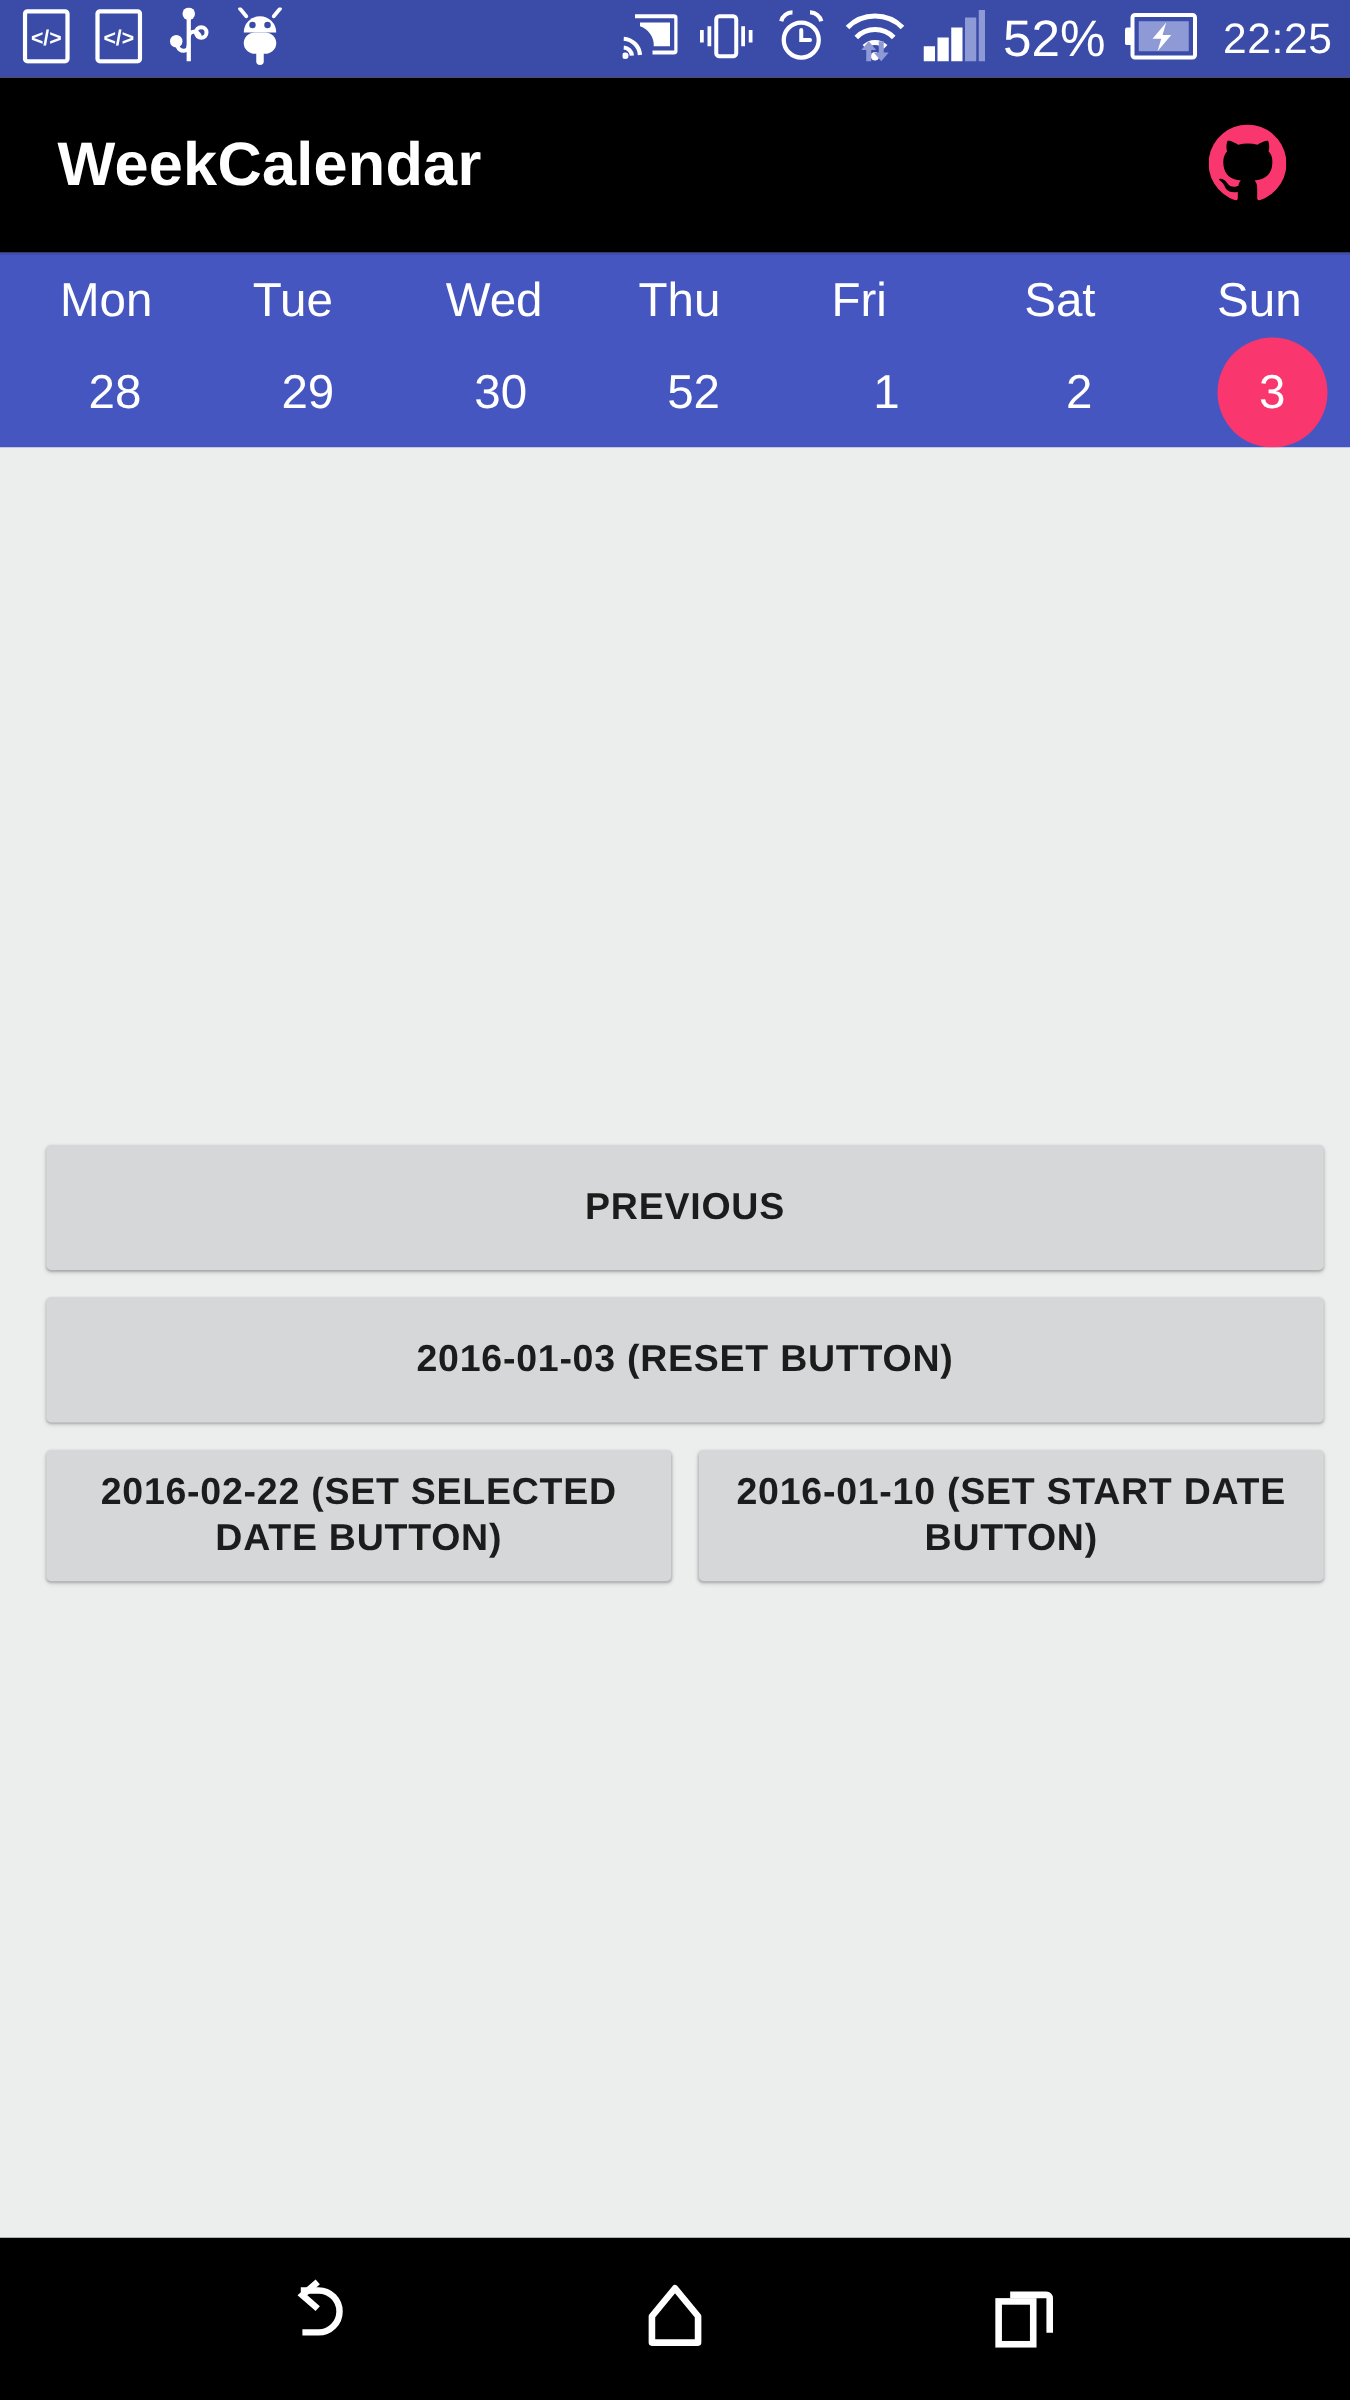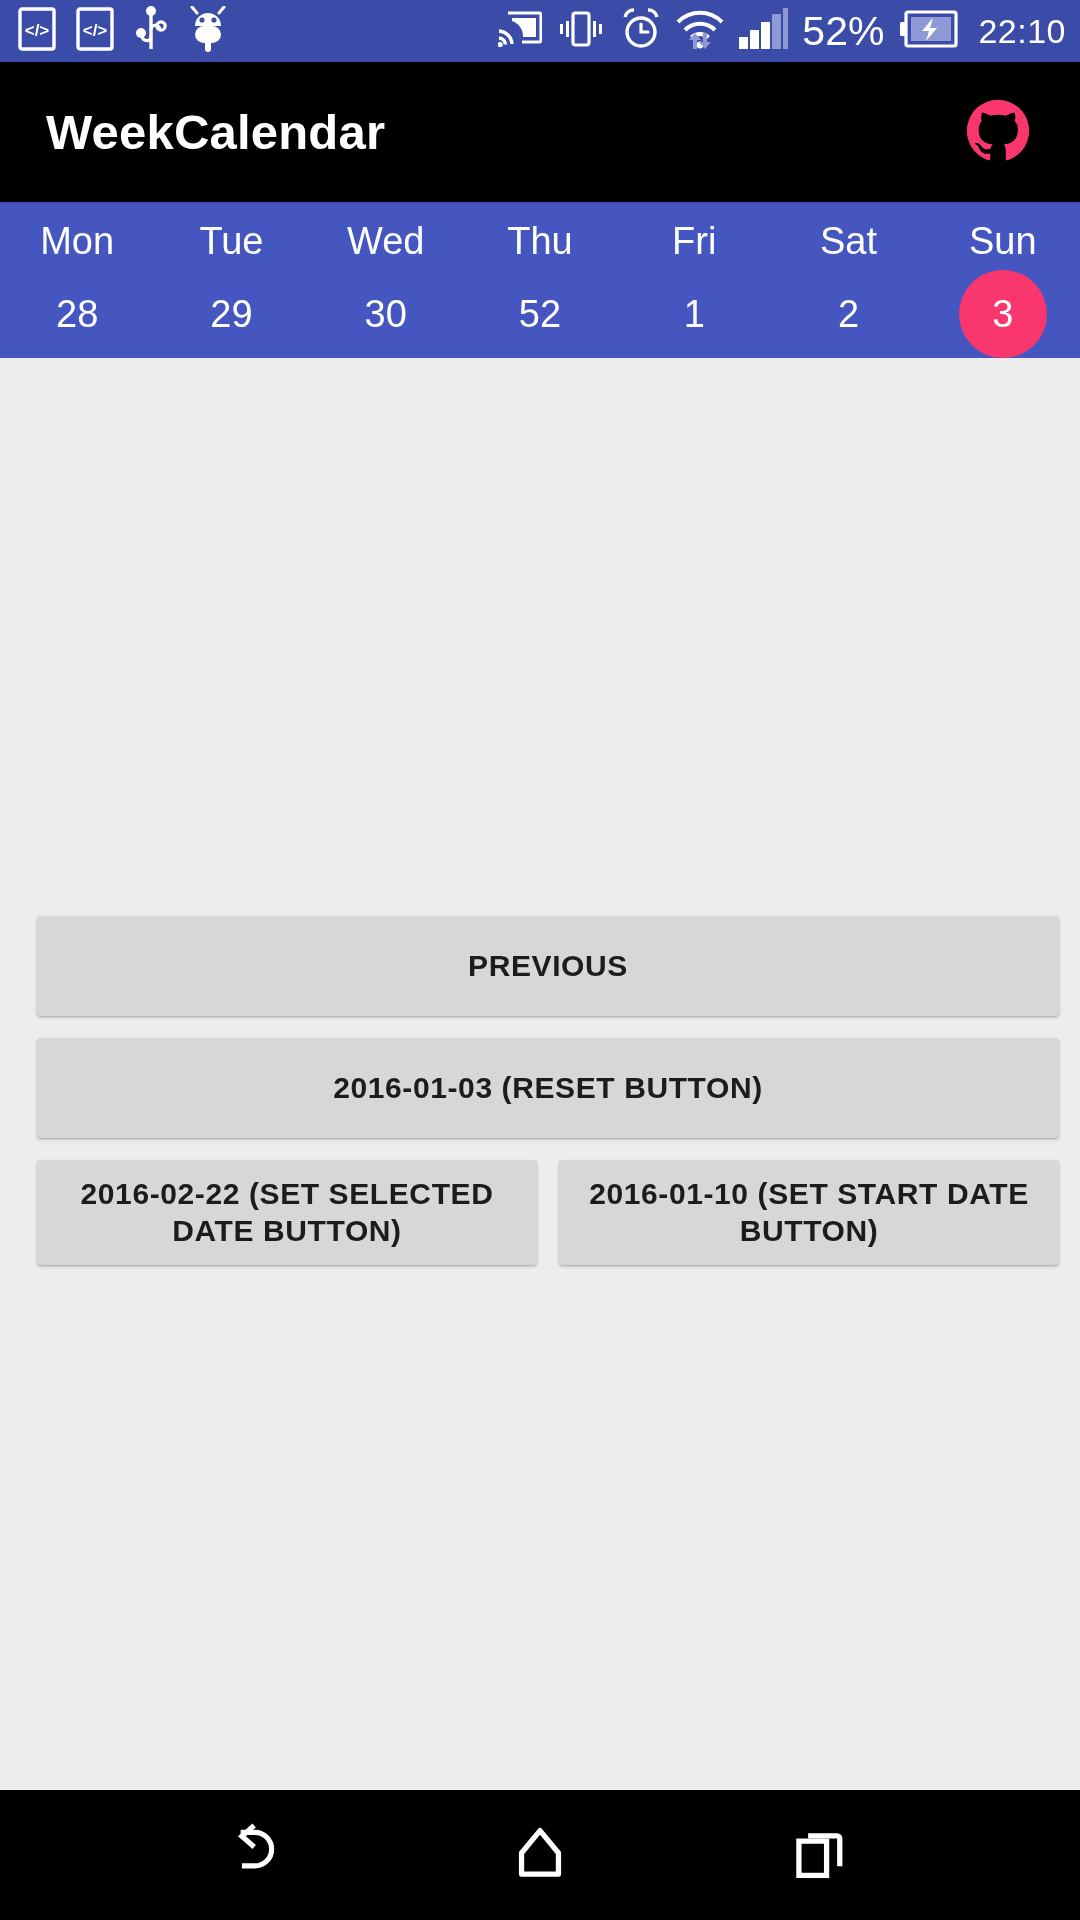--- a/index.html
+++ b/index.html
@@ -52,22 +52,23 @@
   
   .calendar{
     flex:0 0 156px; height:156px;
     background:#4556c0;
     border-top:2px solid #3d4db2;
     display:flex; flex-direction:column;
     padding-top:8px;
   }
   .cal-row{ display:flex; }
   .cal-cell{
-    flex:1 1 0; display:flex; align-items:center; justify-content:center;
+    flex:1 1 0; display:flex; align-items:center; justify-content:flex-start;
     position:relative;
+    padding-left:48px;
   }
   .dow-row{ height:62px; }
   .dow{
     color:#ffffff; font-size:38px; line-height:1;
   }
   .day-row{ height:88px; }
   .day-num{
     color:#ffffff; font-size:38px; line-height:1;
     width:88px; height:88px;
     display:flex; align-items:center; justify-content:center;
@@ -221,21 +222,21 @@
 
       <span class="sb-ico">
         <svg width="58" height="38" viewBox="0 0 58 38">
           <rect x="6" y="2" width="50" height="34" rx="2" fill="none" stroke="#fff" stroke-width="3.2"></rect>
           <rect x="11" y="7" width="40" height="24" fill="#8e9ad6"></rect>
           <rect x="0" y="12" width="6" height="14" rx="1.5" fill="#fff"></rect>
           <path d="M33 8 L22 21 H29 L26 31 L37 18 H30 Z" fill="#fff"></path>
         </svg>
       </span>
 
-      <span class="sb-clock">22:10</span>
+      <span class="sb-clock">22:25</span>
     </div>
   </div>
 
   <div class="app-bar">
     <span class="app-title">WeekCalendar</span>
     <div class="app-bar-actions">
       <div class="gh-btn">
         <span>
           <svg width="62" height="62" viewBox="0 0 24 24" fill="#f9376e">
             <path d="M12 .3a12 12 0 0 0-3.8 23.4c.6.1.8-.3.8-.6v-2c-3.3.7-4-1.6-4-1.6-.6-1.4-1.4-1.8-1.4-1.8-1.1-.7.1-.7.1-.7 1.2.1 1.9 1.2 1.9 1.2 1.1 1.9 2.9 1.3 3.6 1 .1-.8.4-1.3.8-1.6-2.7-.3-5.5-1.3-5.5-5.9 0-1.3.5-2.4 1.2-3.2-.1-.3-.5-1.5.1-3.2 0 0 1-.3 3.3 1.2a11.5 11.5 0 0 1 6 0c2.3-1.5 3.3-1.2 3.3-1.2.6 1.7.2 2.9.1 3.2.8.8 1.2 1.9 1.2 3.2 0 4.6-2.8 5.6-5.5 5.9.4.4.8 1.1.8 2.2v3.3c0 .3.2.7.8.6A12 12 0 0 0 12 .3z"></path>

